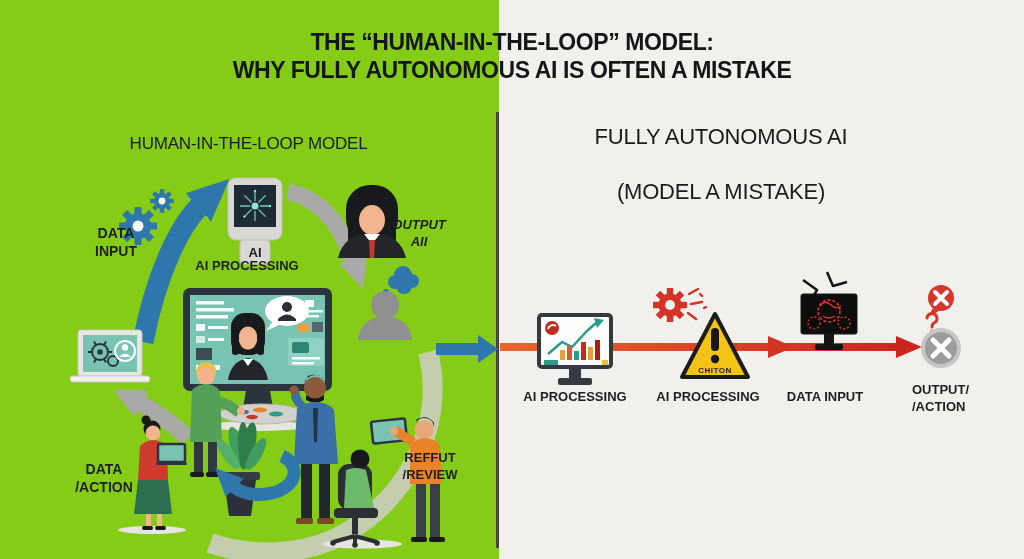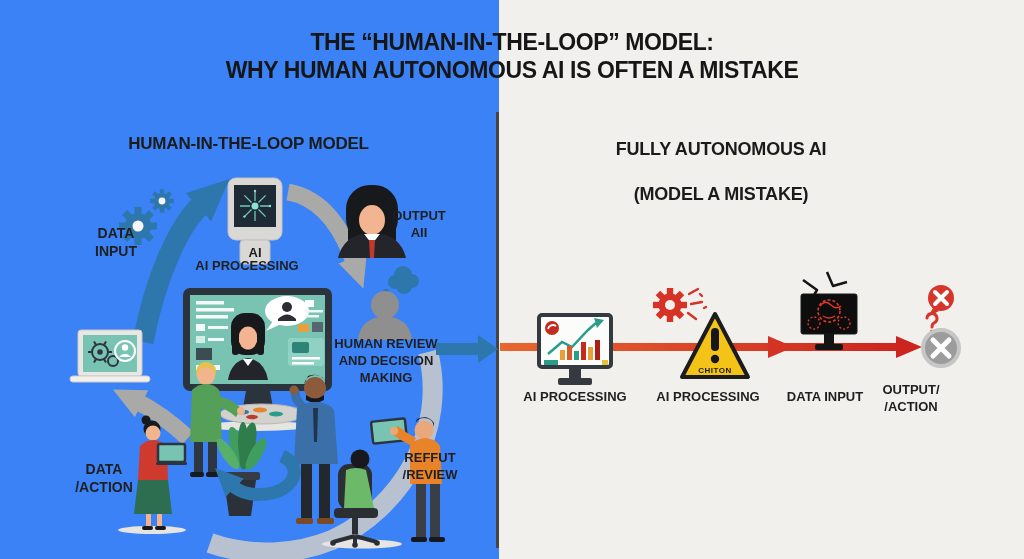--- a/index.html
+++ b/index.html
@@ -1,57 +1,57 @@
 <!DOCTYPE html>
 <html><head>
 <meta charset="utf-8">
 <style>
   html,body{margin:0;padding:0;}
   #stage{
     position:relative; width:1024px; height:559px; overflow:hidden;
-    background:#3b82f6;
+    background:#84cc16;
     font-family:"Liberation Sans", sans-serif;
     color:#1d1d1d;
   }
   .abs{position:absolute;}
   #right-bg{left:499px; top:0; width:525px; height:559px; background:#f1f0ed;}
   #divider{left:496px; top:112px; width:3px; height:436px; background:#454442;}
 
   .title-line{
     left:0; width:1024px; text-align:center;
     font-weight:bold; font-size:23px; letter-spacing:-0.4px; line-height:1.22;
     color:#161616; white-space:pre;
   }
   #title-line1{top:28px;}
   #title-line2{top:56px;}
 
   .panel-header{
-    text-align:center; font-weight:bold; color:#1b1b1b; letter-spacing:-0.2px;
+    text-align:center; font-weight:normal; color:#1b1b1b; letter-spacing:-0.2px;
     white-space:pre-line;
   }
   #left-header{left:0; top:134px; width:497px; font-size:17px;}
-  #right-header{left:499px; top:138px; width:444px; font-size:18px; line-height:1.25;}
+  #right-header{left:499px; top:123px; width:444px; font-size:22px; line-height:1.25;}
 
   .lbl{
     font-weight:bold; font-size:13px; line-height:1.3; color:#1f1f1f;
     text-align:center; white-space:pre-line;
   }
   #lbl-data-input{left:66px; top:224px; width:100px; font-size:14px;}
   #lbl-ai-processing-left{left:188px; top:258px; width:118px;}
-  #lbl-output{left:388px; top:208px; width:62px;}
+  #lbl-output{left:388px; top:217px; width:62px;font-style:italic;}
   #lbl-human-review{left:328px; top:336px; width:116px;}
   #lbl-data-action{left:58px; top:460px; width:92px; font-size:14px;}
   #lbl-result-action{left:388px; top:450px; width:84px;}
 
   .rlbl{font-weight:bold; font-size:13px; line-height:1.3; color:#1f1f1f;
         text-align:center; white-space:pre-line;}
   #lbl-step1{left:513px; top:389px; width:124px;}
   #lbl-step2{left:646px; top:389px; width:124px;}
   #lbl-step3{left:773px; top:389px; width:104px;}
-  #lbl-step4{left:868px; top:382px; width:86px; text-align:center;}
+  #lbl-step4{left:912px; top:382px; width:86px; text-align:left;}
 
   
   #red-line{left:500px; top:343px; width:398px; height:8px;
     background:linear-gradient(90deg,#e8662f,#cd241f); z-index:1;}
   .red-head{width:0; height:0; border-top:11px solid transparent;
     border-bottom:11px solid transparent; z-index:1;}
   #red-head-mid{left:768px; top:336px; border-left:26px solid #d43324;}
   #red-head-end{left:896px; top:336px; border-left:26px solid #cd241f;}
 
   
@@ -64,21 +64,21 @@
   svg text{font-family:"Liberation Sans", sans-serif;}
 </style>
 </head>
 <body>
 
 <div id="stage">
   <div class="abs" id="right-bg"></div>
   <div class="abs" id="divider"></div>
 
   <div class="abs title-line" id="title-line1">THE “HUMAN-IN-THE-LOOP” MODEL:</div>
-  <div class="abs title-line" id="title-line2">WHY HUMAN AUTONOMOUS AI IS OFTEN A MISTAKE</div>
+  <div class="abs title-line" id="title-line2">WHY FULLY AUTONOMOUS AI IS OFTEN A MISTAKE</div>
 
   <div class="abs panel-header" id="left-header">HUMAN-IN-THE-LOOP MODEL</div>
   <div class="abs panel-header" id="right-header"><span>FULLY AUTONOMOUS AI</span><br>
     <span>(MODEL A MISTAKE)</span></div>
 
   <svg class="abs" style="left:0; top:112px;" width="497" height="447" viewBox="0 0 497 447">
     <defs>
       <marker id="mblue" markerUnits="userSpaceOnUse" markerWidth="44" markerHeight="44" refX="5" refY="22" orient="auto">
         <path d="M0,3 L42,22 L0,41 Z" fill="#2e77ad"></path>
       </marker>
@@ -306,23 +306,20 @@
       <rect x="411" y="425" width="16" height="5" rx="2" fill="#17191d"></rect>
       <rect x="429" y="425" width="16" height="5" rx="2" fill="#17191d"></rect>
     </g>
   </svg>
 
   <div class="abs lbl" id="lbl-data-input">DATA
 INPUT</div>
   <div class="abs lbl" id="lbl-ai-processing-left">AI PROCESSING</div>
   <div class="abs lbl" id="lbl-output">OUTPUT
 AII</div>
-  <div class="abs lbl" id="lbl-human-review">HUMAN REVIEW
-AND DECISION
-MAKING</div>
   <div class="abs lbl" id="lbl-data-action">DATA
 /ACTION</div>
   <div class="abs lbl" id="lbl-result-action">REFFUT
 /REVIEW</div>
 
   <div class="abs" id="blue-shaft"></div>
   <div class="abs" id="blue-head"></div>
 
   <div class="abs" id="red-line"></div>
   <div class="abs red-head" id="red-head-mid"></div>

